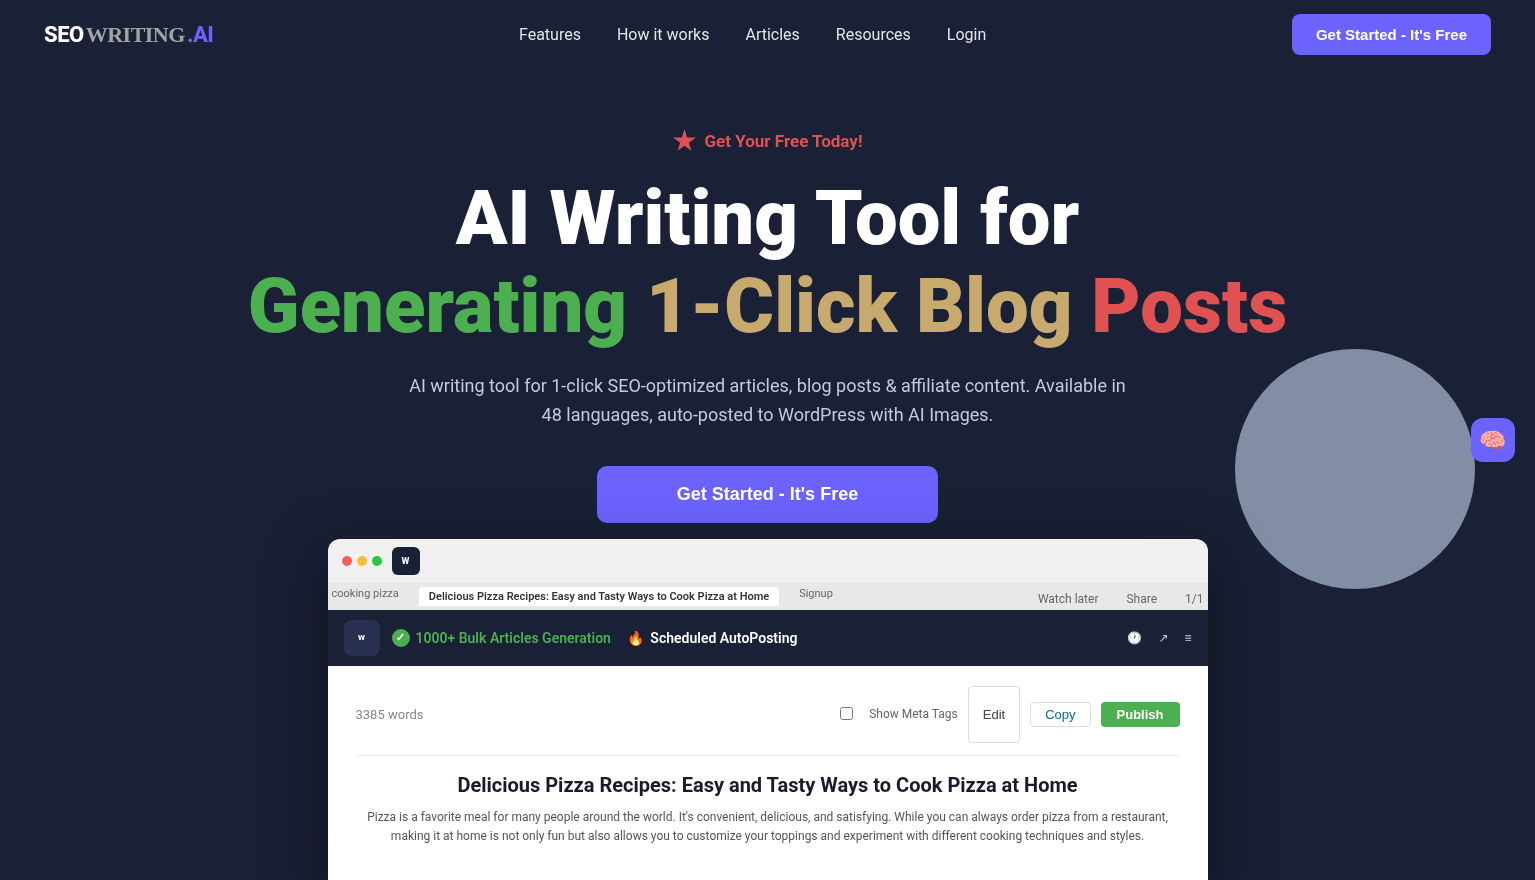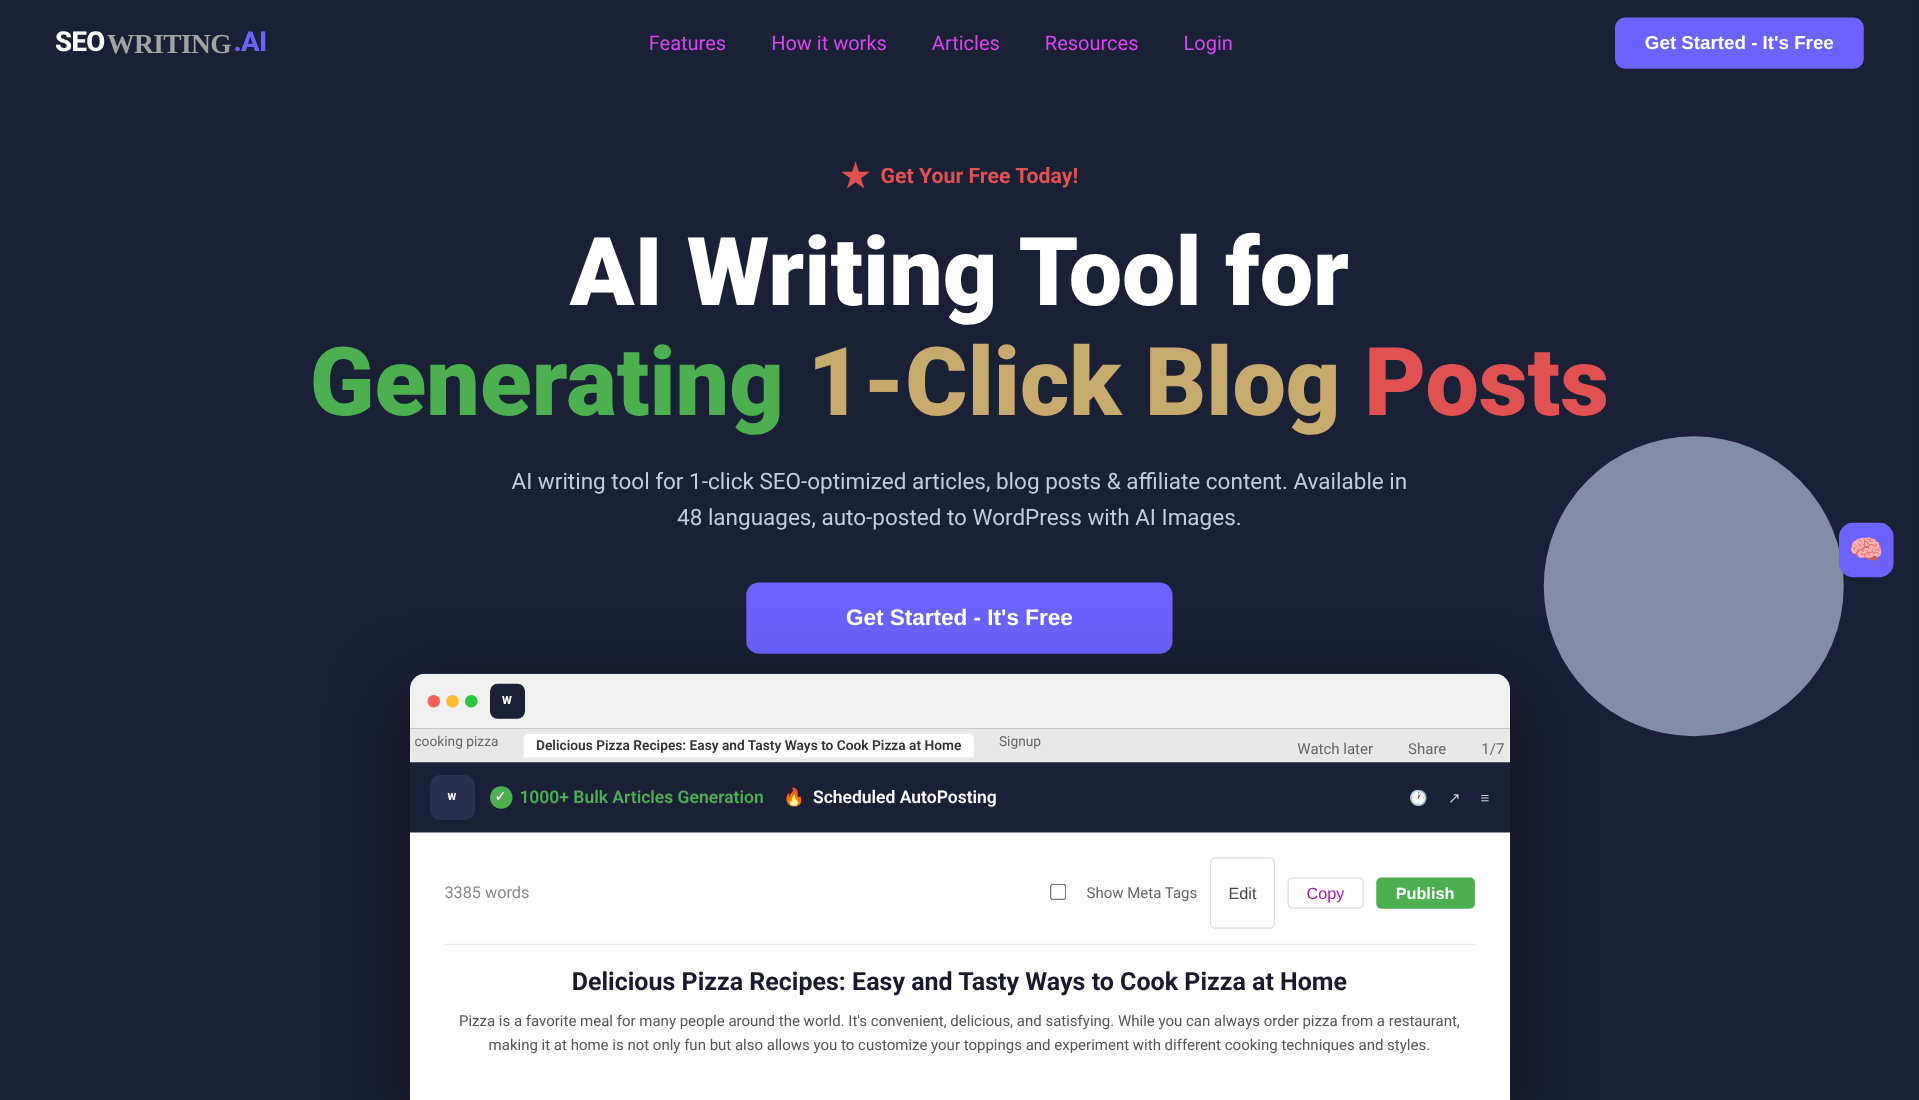--- a/index.html
+++ b/index.html
@@ -34,21 +34,21 @@
     .logo-seo { color: #ffffff; }
     .logo-writing { color: #a3a3a3; font-family: Liberation Serif, serif; }
     .logo-ai { color: #6c63ff; }
     .nav-links {
       display: flex;
       align-items: center;
       gap: 36px;
       list-style: none;
     }
     .nav-links a {
-      color: #d946ef;
+      color: #e5e5e5;
       text-decoration: none;
       font-size: 16px;
       font-weight: 400;
     }
     .nav-cta {
       background: #6c63ff;
       color: #ffffff;
       border: none;
       padding: 12px 24px;
       border-radius: 8px;
@@ -288,21 +288,21 @@
       cursor: pointer;
       color: #444;
     }
     .btn-copy {
       background: white;
       border: 1px solid #ddd;
       padding: 4px 14px;
       border-radius: 4px;
       font-size: 13px;
       cursor: pointer;
-      color: #a21caf;
+      color: #0369a1;
     }
     .btn-publish {
       background: #4caf50;
       color: white;
       border: none;
       padding: 5px 16px;
       border-radius: 4px;
       font-size: 13px;
       cursor: pointer;
       font-weight: 600;
@@ -407,21 +407,21 @@
 
     <div class="browser-tab-bar">
       <div class="tab-items">
         <span>cooking pizza</span>
         <span class="tab-active">Delicious Pizza Recipes: Easy and Tasty Ways to Cook Pizza at Home</span>
         <span>Signup</span>
       </div>
       <div style="display:flex;align-items:center;gap:28px;font-size:12px;color:#666;">
         <span>Watch later</span>
         <span>Share</span>
-        <span>1/7</span>
+        <span>1/1</span>
       </div>
     </div>
 
     <div class="preview-header">
       <div class="writing-logo-small">
         <span>W</span>
       </div>
       <div class="preview-status">
         <div class="status-badge-green">
           <div class="check-icon">✓</div>

